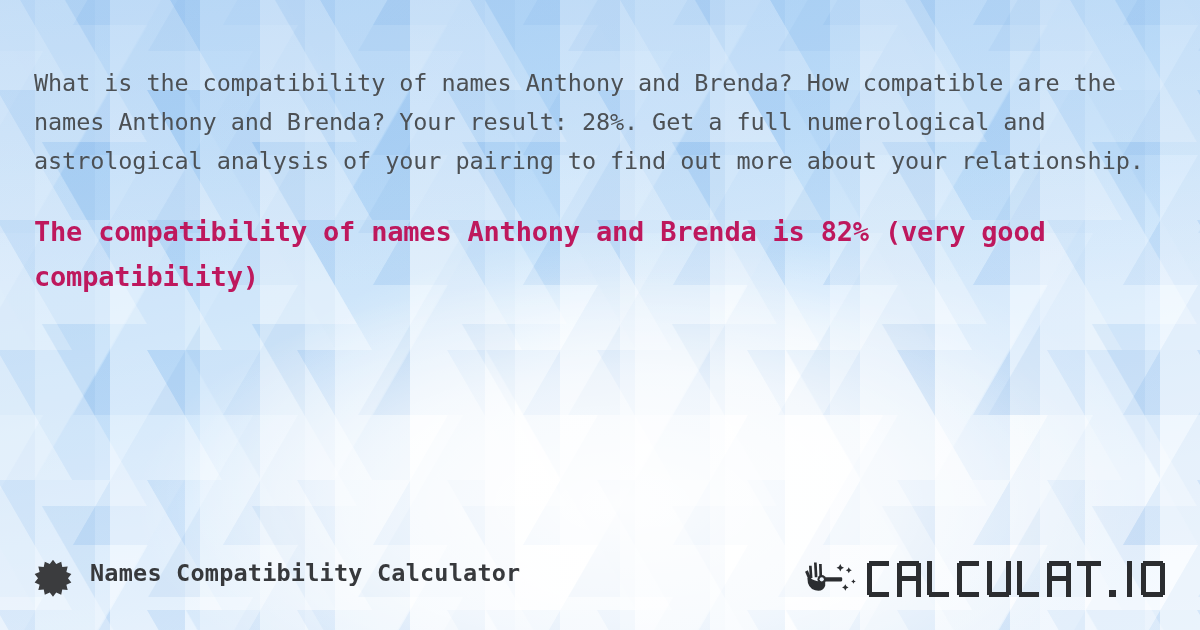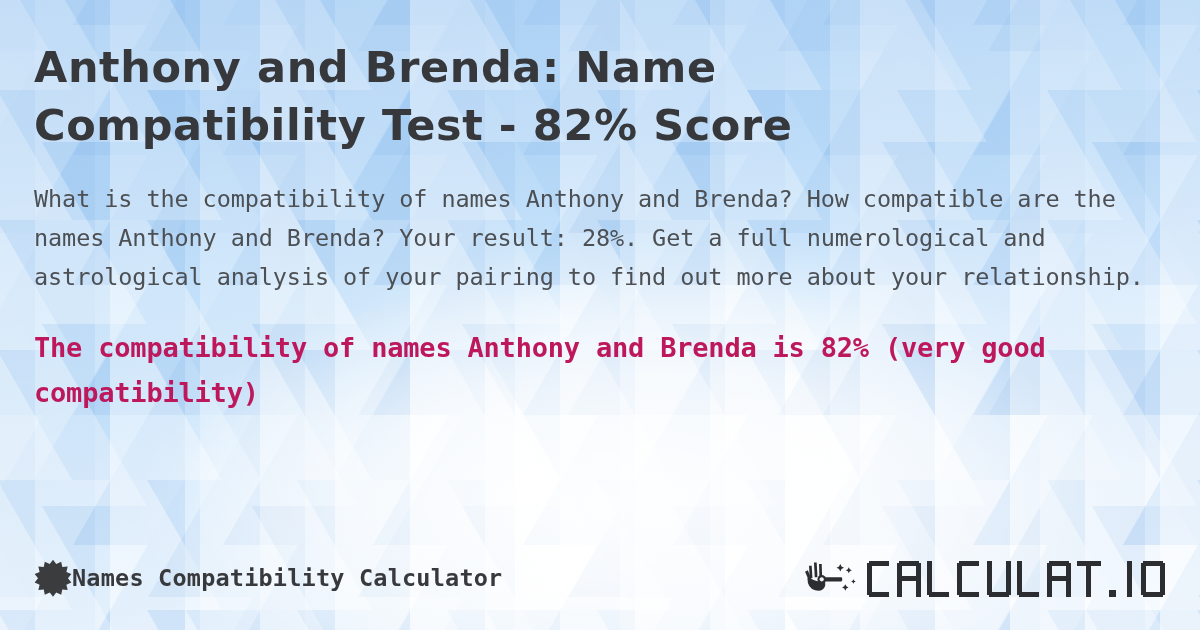--- a/index.html
+++ b/index.html
@@ -114,21 +114,21 @@
     height: 56px;
     padding: 0 34px;
     box-sizing: border-box;
     display: flex;
     align-items: center;
     justify-content: space-between;
     z-index: 4;
   }
   .brand {
     display: flex;
-    align-items: center;
+    gap: 18px;
   }
   .burst-icon {
     width: 38px;
     height: 38px;
     display: block;
     flex: 0 0 auto;
   }
   .brand-text {
     font-family: "DejaVu Sans Mono", "Liberation Mono", monospace;
     font-weight: bold;
@@ -167,22 +167,20 @@
 
 <div class="card">
 
   <div class="bg-base"></div>
   <div class="bg-tri"></div>
   <div class="bg-tri2"></div>
   <div class="bg-wash"></div>
 
   <div class="content">
 
-    <h1 class="title">Anthony and Brenda: Name
-Compatibility Test - 82% Score</h1>
 
     <p class="desc">What is the compatibility of names Anthony and Brenda? How compatible are the names Anthony and Brenda? Your result: 28%. Get a full numerological and astrological analysis of your pairing to find out more about your relationship.</p>
 
     <p class="result">The compatibility of names Anthony and Brenda is 82% (very good compatibility)</p>
 
   </div>
 
   <div class="footer">
 
     <div class="brand">

